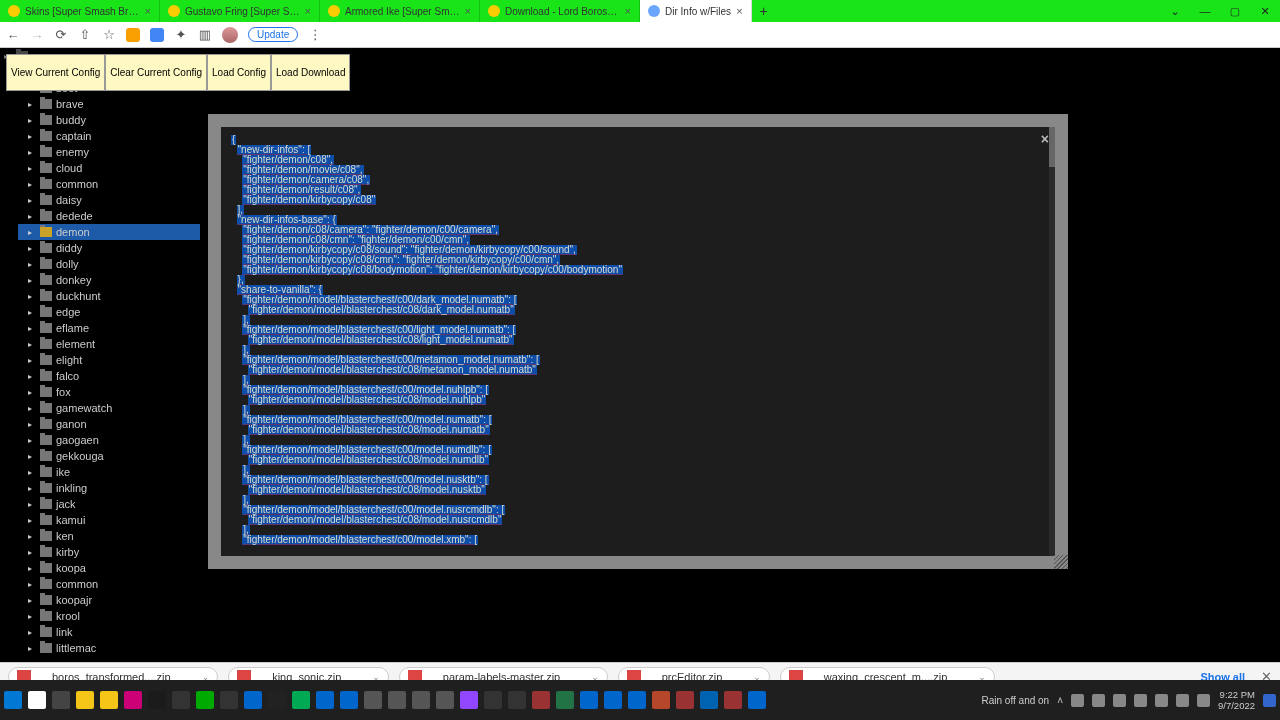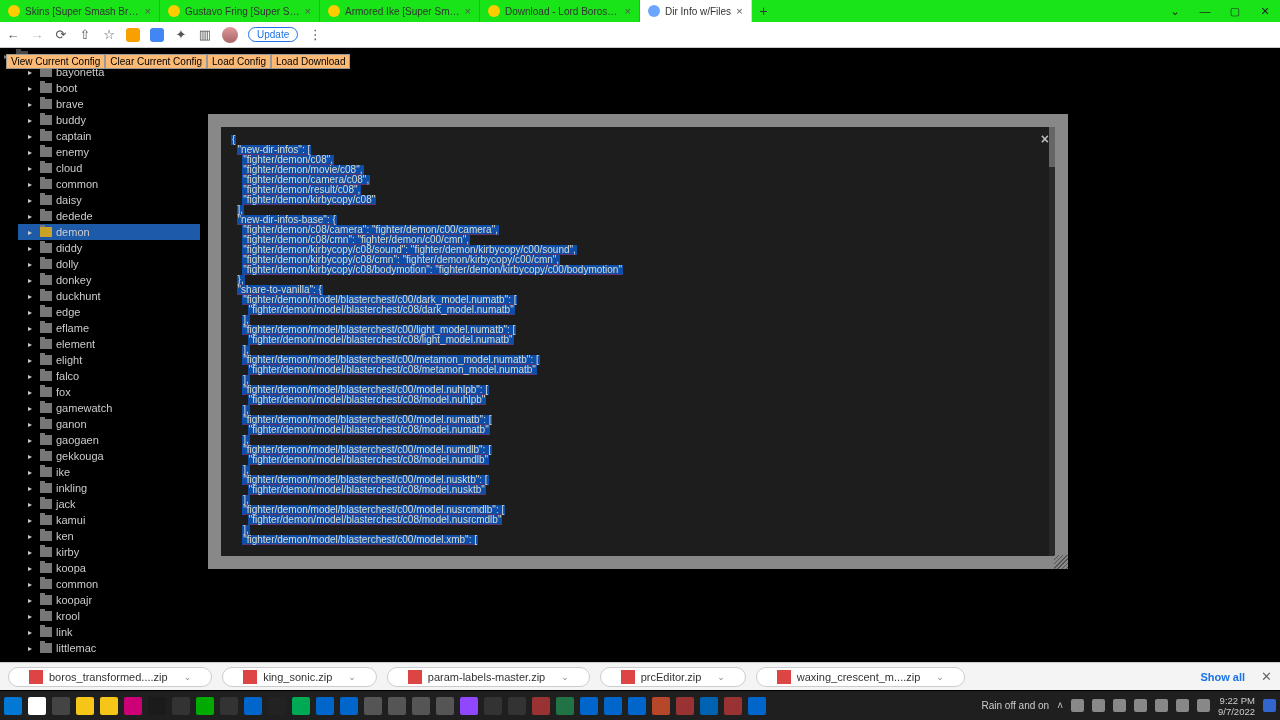--- a/index.html
+++ b/index.html
@@ -22,21 +22,21 @@
 .addr-field { flex: 1; display: flex; align-items: center; gap: 6px; background: #f1f3f4; border-radius: 12px; height: 20px; padding: 0 10px; font-size: 11px; color: #333; }
 .lock { width: 10px; height: 10px; background: #777; clip-path: polygon(25% 45%, 25% 100%, 75% 100%, 75% 45%, 65% 45%, 65% 30%, 58% 22%, 42% 22%, 35% 30%, 35% 45%); }
 .ext-icons { display: flex; gap: 10px; align-items: center; }
 .ext-icons .ei { width: 14px; height: 14px; border-radius: 3px; }
 .update-btn { border: 1px solid #1a73e8; color: #1a73e8; border-radius: 11px; padding: 1px 8px; font-size: 10px; }
 .avatar { width: 16px; height: 16px; border-radius: 50%; background: linear-gradient(#d99,#a66); }
 
 
 .page { position: absolute; top: 48px; left: 0; right: 0; bottom: 58px; background: #000; color: #fff; overflow: hidden; }
 .toolbar { position: absolute; top: 6px; left: 6px; display: flex; gap: 0; z-index: 2; }
-.toolbar button { background: #fdba74; color: #000; border: 1px solid #999; font-size: 10px; padding: 1px 4px; cursor: pointer; }
+.toolbar button { background: #fef9c3; color: #000; border: 1px solid #999; font-size: 10px; padding: 12px 4px; cursor: pointer; }
 
 .tree { position: absolute; top: 0; left: 0; bottom: 0; width: 200px; padding-top: 0; font-size: 11px; color: #ccc; }
 .tree-inner { padding-left: 18px; }
 .tree-item { display: flex; align-items: center; height: 16px; gap: 4px; padding-left: 10px; }
 .tree-item .arrow { width: 8px; color: #ccc; font-size: 8px; }
 .tree-item .folder { width: 12px; height: 10px; background: #777; position: relative; }
 .tree-item .folder::before { content: ""; position: absolute; top: -2px; left: 0; width: 5px; height: 2px; background: #777; }
 .tree-item.sel { background: #1d5ba8; }
 .tree-item.sel .folder { background: #c9a227; }
 
@@ -48,28 +48,28 @@
 .json-content span { display: inline-block; }
 .hl { background: #0f4ea8; text-decoration: underline; text-decoration-color: rgba(255,0,0,0.35); padding: 0 1px; }
 .json-line { white-space: pre; }
 
 .scroll-track { position: absolute; right: 0; top: 0; bottom: 0; width: 6px; background: #2a2a2a; }
 .scroll-thumb { position: absolute; right: 0; top: 0; width: 6px; height: 40px; background: #666; }
 .resize { position: absolute; right: 0; bottom: 0; width: 14px; height: 14px; background: repeating-linear-gradient(135deg,#555,#555 1px,transparent 1px,transparent 3px); }
 
 
 .dl-shelf { position: absolute; bottom: 30px; left: 0; right: 0; height: 28px; background: #f4f4f4; border-top: 1px solid #ccc; display: flex; align-items: center; padding: 0 8px; gap: 10px; font-size: 11px; color: #333; }
-.dl-item { display: flex; align-items: center; gap: 6px; border: 1px solid #ccc; border-radius: 12px; padding: 2px 20px; background: #fff; }
+.dl-item { display: flex; align-items: center; gap: 21px; border: 1px solid #ccc; border-radius: 12px; padding: 2px 8px; background: #fff; }
 .dl-item .di { width: 14px; height: 14px; background: #d44; }
 .dl-item .chev { color: #888; font-size: 9px; margin-left: 10px; }
 .showall { margin-left: auto; color: #1a73e8; cursor: pointer; font-weight: bold; }
 .dl-close { color: #666; font-size: 13px; margin-left: 6px; cursor: pointer; }
 
 
-.taskbar { position: absolute; bottom: 0; left: 0; right: 0; height: 29px; background: #1f1f1f; display: flex; align-items: center; padding: 0 4px; }
+.taskbar { position: absolute; bottom: 0; left: 0; right: 0; height: 40px; background: #1f1f1f; display: flex; align-items: center; padding: 0 4px; }
 .tb-icons { display: flex; gap: 6px; align-items: center; }
 .tb-icons .ti { width: 18px; height: 18px; background: #555; border-radius: 2px; }
 .tray { margin-left: auto; display: flex; align-items: center; gap: 8px; color: #ccc; font-size: 10px; }
 .tray .tri { width: 13px; height: 13px; background: #888; border-radius: 2px; }
 .clock { text-align: right; line-height: 11px; font-size: 9.5px; }
 </style>
 </head>
 <body>
 
 <div class="tabbar">

